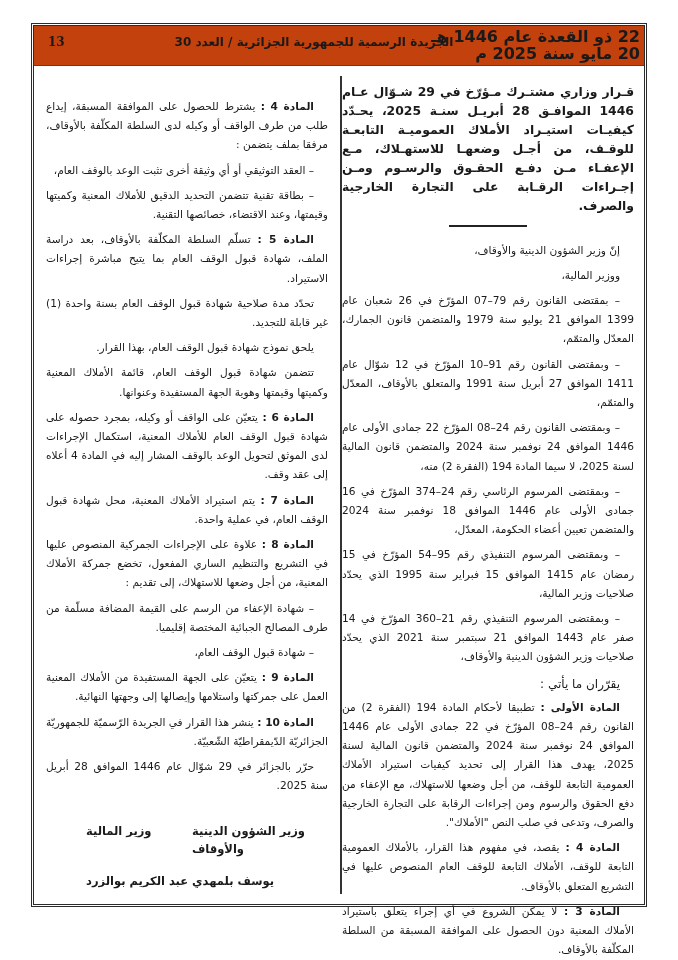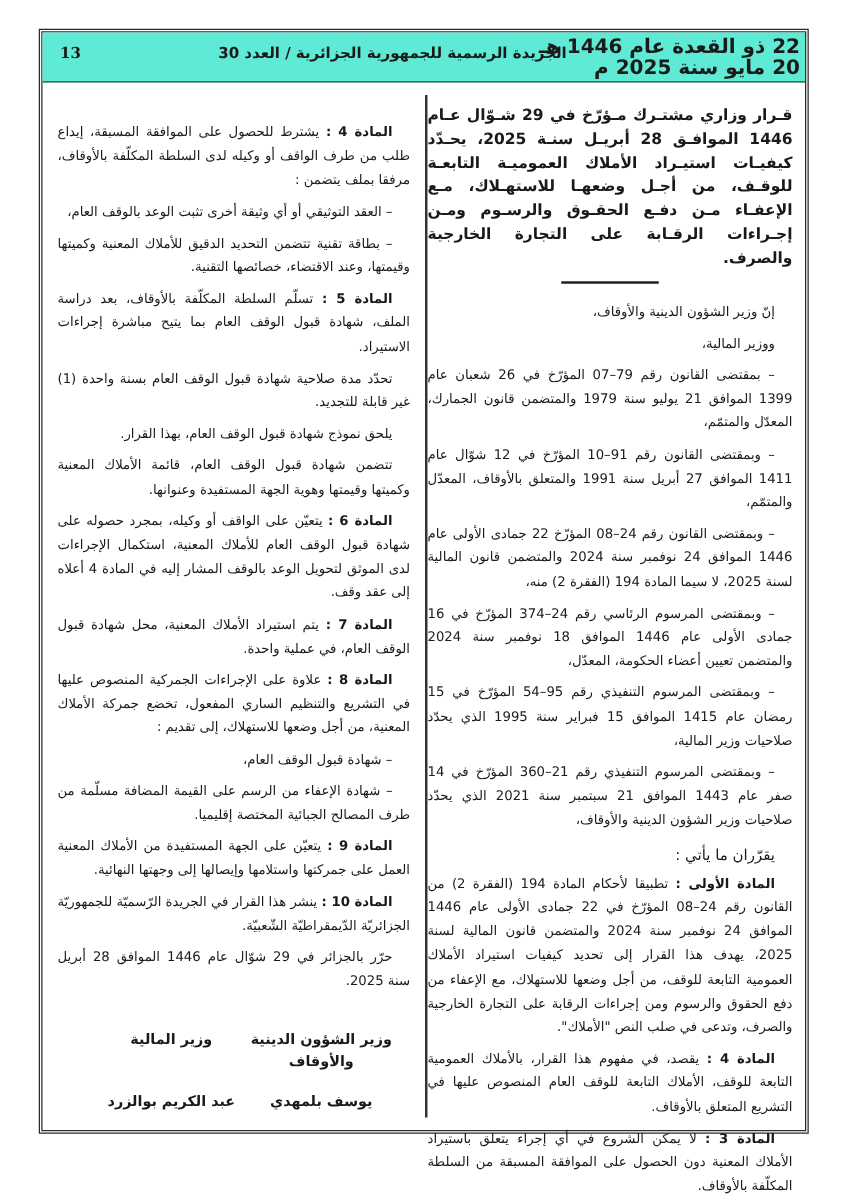--- a/index.html
+++ b/index.html
@@ -1,41 +1,41 @@
 <!DOCTYPE html>
 <html><head>
 <meta charset="utf-8">
 <style>
   html, body { margin: 0; padding: 0; background: #ffffff; }
   body { width: 678px; height: 960px; position: relative; overflow: hidden;
          font-family: "DejaVu Sans", sans-serif; color: #1a1a1a; }
   .frame { position: absolute; left: 31px; top: 23px; width: 616px; height: 884px;
            border: 3px double #2b2b2b; box-sizing: border-box; }
   .header { position: absolute; left: 0; top: 0; right: 0; height: 39px;
-            background: #5eead4; border-bottom: 1.5px solid #444; }
+            background: #c2410c; border-bottom: 1.5px solid #444; }
   .hdr-page { position: absolute; left: 14px; top: 9px; font-family: "DejaVu Serif", serif;
               font-weight: bold; font-size: 12px; }
   .hdr-title { position: absolute; left: 120px; width: 320px; top: 9px; text-align: center;
                direction: rtl; font-weight: bold; font-size: 12px; }
   .hdr-date { position: absolute; right: 4px; top: 2px; direction: rtl; text-align: right;
               font-weight: bold; font-size: 16px; line-height: 17px; margin-left: 48px; }
   .divider { position: absolute; left: 306px; top: 50px; width: 1.5px; height: 818px; background: #333; }
   .col { position: absolute; top: 50px; direction: rtl; text-align: justify;
          font-size: 10.6px; line-height: 19.2px; }
   .col-right { right: 10px; width: 292px; }
   .col-left { left: 12px; width: 282px; margin-top: 21px; }
   .col p { margin: 0 0 6px 0; }
   .indent { text-indent: 14px; }
   .decree-title { font-weight: bold; font-size: 12.4px; line-height: 19px; margin: 6px 0 0 0 !important; }
   .sep { width: 78px; height: 1.5px; background: #222; margin: 10px auto 14px auto; }
   .art { font-weight: bold; }
   .yuqarrirani { font-weight: normal; font-size: 12px; margin: 8px 0 4px 0 !important; }
   .sigs { display: flex; justify-content: space-between; margin-top: 26px; padding: 0 6px 0 40px;
           font-weight: bold; font-size: 11.5px; line-height: 18px; }
-  .sig { text-align: center; }
+  .sig { text-align: left; }
   .sig-name { margin-top: 14px; }
 </style>
 </head>
 <body>
 
 <div class="frame">
   <div class="header">
     <div class="hdr-page">13</div>
     <div class="hdr-title">الجريدة الرسمية للجمهورية الجزائرية / العدد 30</div>
     <div class="hdr-date">
@@ -67,22 +67,22 @@
     <p class="indent"><span class="art">المادة 4 :</span><span> يشترط للحصول على الموافقة المسبقة، إيداع طلب من طرف الواقف أو وكيله لدى السلطة المكلّفة بالأوقاف، مرفقا بملف يتضمن :</span></p>
     <p class="indent">– العقد التوثيقي أو أي وثيقة أخرى تثبت الوعد بالوقف العام،</p>
     <p class="indent">– بطاقة تقنية تتضمن التحديد الدقيق للأملاك المعنية وكميتها وقيمتها، وعند الاقتضاء، خصائصها التقنية.</p>
     <p class="indent"><span class="art">المادة 5 :</span><span> تسلّم السلطة المكلّفة بالأوقاف، بعد دراسة الملف، شهادة قبول الوقف العام بما يتيح مباشرة إجراءات الاستيراد.</span></p>
     <p class="indent">تحدّد مدة صلاحية شهادة قبول الوقف العام بسنة واحدة (1) غير قابلة للتجديد.</p>
     <p class="indent">يلحق نموذج شهادة قبول الوقف العام، بهذا القرار.</p>
     <p class="indent">تتضمن شهادة قبول الوقف العام، قائمة الأملاك المعنية وكميتها وقيمتها وهوية الجهة المستفيدة وعنوانها.</p>
     <p class="indent"><span class="art">المادة 6 :</span><span> يتعيّن على الواقف أو وكيله، بمجرد حصوله على شهادة قبول الوقف العام للأملاك المعنية، استكمال الإجراءات لدى الموثق لتحويل الوعد بالوقف المشار إليه في المادة 4 أعلاه إلى عقد وقف.</span></p>
     <p class="indent"><span class="art">المادة 7 :</span><span> يتم استيراد الأملاك المعنية، محل شهادة قبول الوقف العام، في عملية واحدة.</span></p>
     <p class="indent"><span class="art">المادة 8 :</span><span> علاوة على الإجراءات الجمركية المنصوص عليها في التشريع والتنظيم الساري المفعول، تخضع جمركة الأملاك المعنية، من أجل وضعها للاستهلاك، إلى تقديم :</span></p>
+    <p class="indent">– شهادة الإعفاء من الرسم على القيمة المضافة مسلّمة من طرف المصالح الجبائية المختصة إقليميا.</p>
     <p class="indent">– شهادة قبول الوقف العام،</p>
-    <p class="indent">– شهادة الإعفاء من الرسم على القيمة المضافة مسلّمة من طرف المصالح الجبائية المختصة إقليميا.</p>
     <p class="indent"><span class="art">المادة 9 :</span><span> يتعيّن على الجهة المستفيدة من الأملاك المعنية العمل على جمركتها واستلامها وإيصالها إلى وجهتها النهائية.</span></p>
     <p class="indent"><span class="art">المادة 10 :</span><span> ينشر هذا القرار في الجريدة الرّسميّة للجمهوريّة الجزائريّة الدّيمقراطيّة الشّعبيّة.</span></p>
     <p class="indent">حرّر بالجزائر في 29 شوّال عام 1446 الموافق 28 أبريل سنة 2025.</p>
     <div class="sigs">
       <div class="sig">
         <div style="width:130px">وزير الشؤون الدينية والأوقاف</div>
         <div class="sig-name">يوسف بلمهدي</div>
       </div>
       <div class="sig">
         <div>وزير المالية</div>

